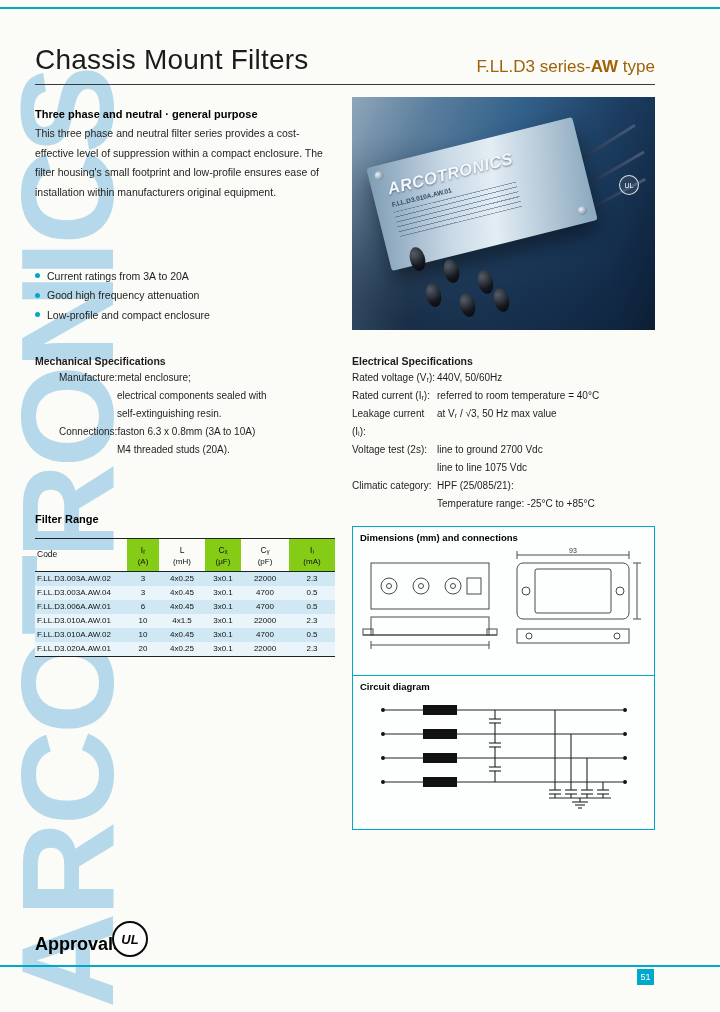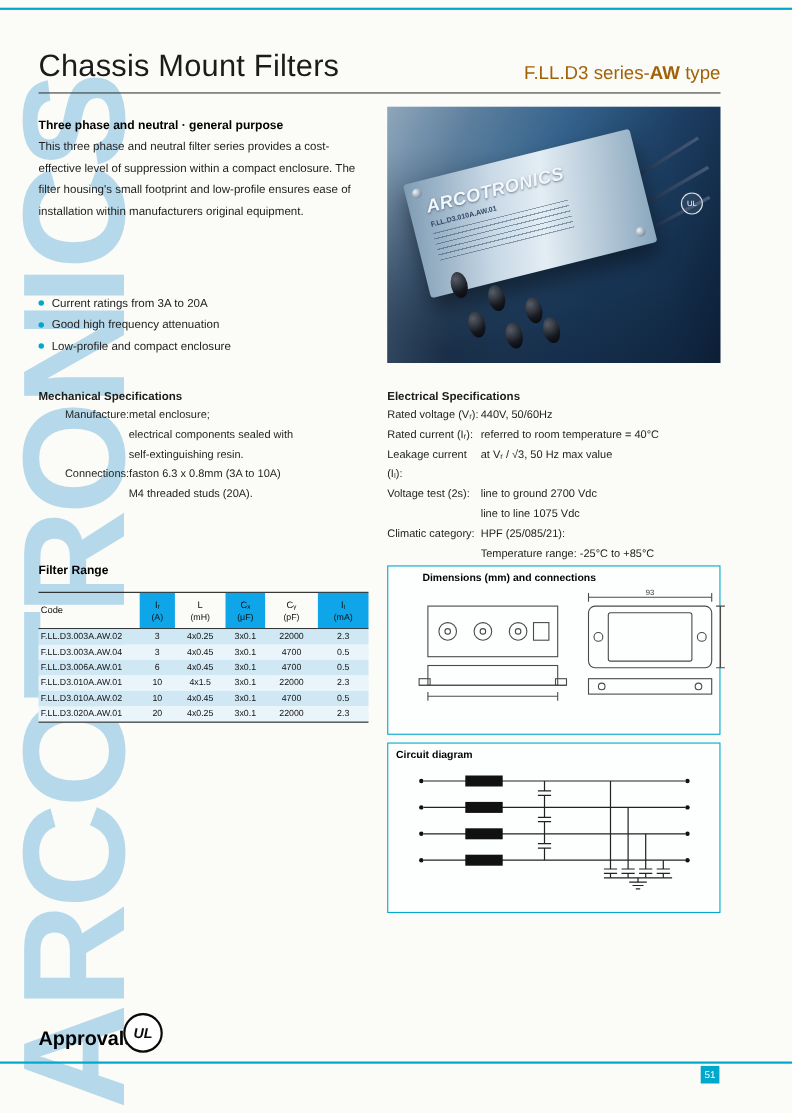--- a/index.html
+++ b/index.html
@@ -70,34 +70,34 @@
   .spec-mech .spec-label{flex:0 0 58px;margin-left:24px;}
   .spec-elec .spec-label{flex:0 0 85px;}
   .spec-h{font-weight:700;font-size:10.5px;margin-bottom:2px;}
   
   .fr-h{left:35px;top:513px;}
   .table{left:35px;top:538px;width:300px;font-size:8px;color:#111;}
   .t-head{display:flex;border-top:1px solid #222;border-bottom:1px solid #222;height:32px;}
   .h-cell{display:flex;flex-direction:column;justify-content:center;gap:2px;text-align:center;}
   .h-cell .sym{font-size:8.5px;}
   .h-cell .unit{font-size:8px;}
-  .hl{background:#0ea5e9;}
+  .hl{background:#84cc16;}
   .t-row{display:flex;height:14px;line-height:14px;}
   .t-row:nth-child(odd of .t-row){background:#cfe8f3;}
   .t-row:nth-child(even of .t-row){background:#e9f5fa;}
   .t-row:last-child{border-bottom:1px solid #222;}
   .c0{width:92px;text-align:left;padding-left:2px;box-sizing:border-box;}
   .c1{width:32px;text-align:center;}
   .c2{width:46px;text-align:center;}
   .c3{width:36px;text-align:center;}
   .c4{width:48px;text-align:center;}
   .c5{width:46px;text-align:center;}
   
   .cyan-box{border:1px solid #00a8cb;background:#fdfefe;box-sizing:border-box;}
-  .dims-box{left:352px;top:514px;width:303px;height:154px;padding-left:24px;}
+  .dims-box{left:352px;top:526px;width:303px;height:154px;}
   .circ-box{left:352px;top:675px;width:303px;height:155px;}
   .box-h{font-weight:700;font-size:9.5px;padding:5px 0 2px 7px;color:#000;}
   .box-svg{display:block;margin:0 auto;}
   
   .approvals-h{left:35px;top:934px;font-size:18px;}
   .ul-logo{left:112px;top:921px;width:32px;height:32px;border:2.5px solid #0a0a0a;border-radius:50%;
     display:flex;align-items:center;justify-content:center;background:#fff;}
   .ul-logo span{font-weight:700;font-style:italic;font-size:13px;color:#0a0a0a;}
 </style>
 </head>

